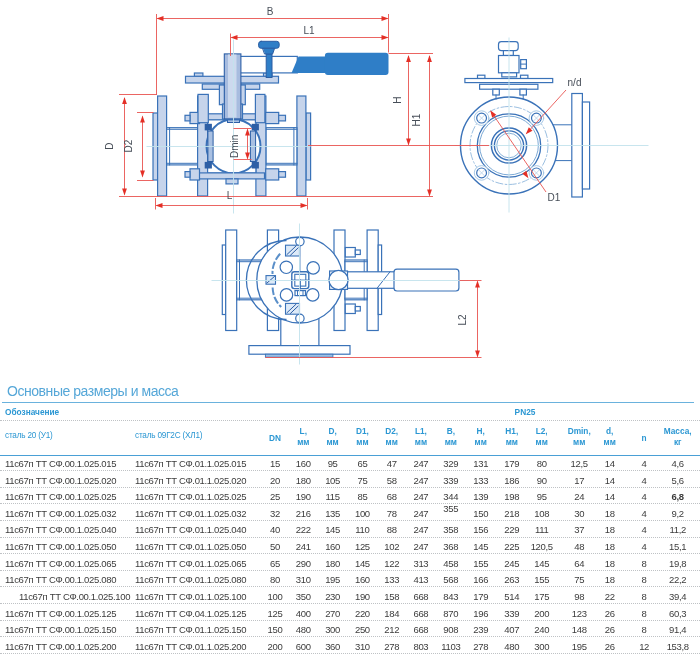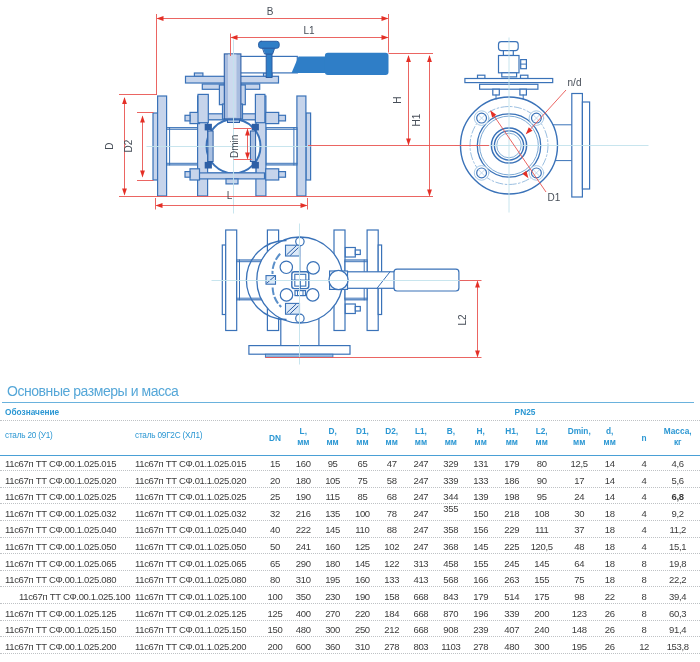--- a/index.html
+++ b/index.html
@@ -410,21 +410,21 @@
 <div class="abs dt c" style="left:450.8px;top:590.9px;">843</div>
 <div class="abs dt c" style="left:480.7px;top:590.9px;">179</div>
 <div class="abs dt c" style="left:511.8px;top:590.9px;">514</div>
 <div class="abs dt c" style="left:541.7px;top:590.9px;">175</div>
 <div class="abs dt c" style="left:579.2px;top:590.9px;">98</div>
 <div class="abs dt c" style="left:609.7px;top:590.9px;">22</div>
 <div class="abs dt c" style="left:644.1px;top:590.9px;">8</div>
 <div class="abs dt c" style="left:677.7px;top:590.9px;">39,4</div>
 <div class="abs dotln" style="left:0;top:603.0px;width:700px;"></div>
 <div class="abs dt" style="left:5px;top:607.5px;">11с67п ТТ СФ.00.1.025.125</div>
-<div class="abs dt" style="left:135px;top:607.5px;">11с67п ТТ СФ.01.2.025.125</div>
+<div class="abs dt" style="left:135px;top:607.5px;">11с67п ТТ СФ.04.1.025.125</div>
 <div class="abs dt c" style="left:275px;top:607.5px;">125</div>
 <div class="abs dt c" style="left:303.3px;top:607.5px;">400</div>
 <div class="abs dt c" style="left:332.6px;top:607.5px;">270</div>
 <div class="abs dt c" style="left:362.4px;top:607.5px;">220</div>
 <div class="abs dt c" style="left:391.7px;top:607.5px;">184</div>
 <div class="abs dt c" style="left:420.9px;top:607.5px;">668</div>
 <div class="abs dt c" style="left:450.8px;top:607.5px;">870</div>
 <div class="abs dt c" style="left:480.7px;top:607.5px;">196</div>
 <div class="abs dt c" style="left:511.8px;top:607.5px;">339</div>
 <div class="abs dt c" style="left:541.7px;top:607.5px;">200</div>

